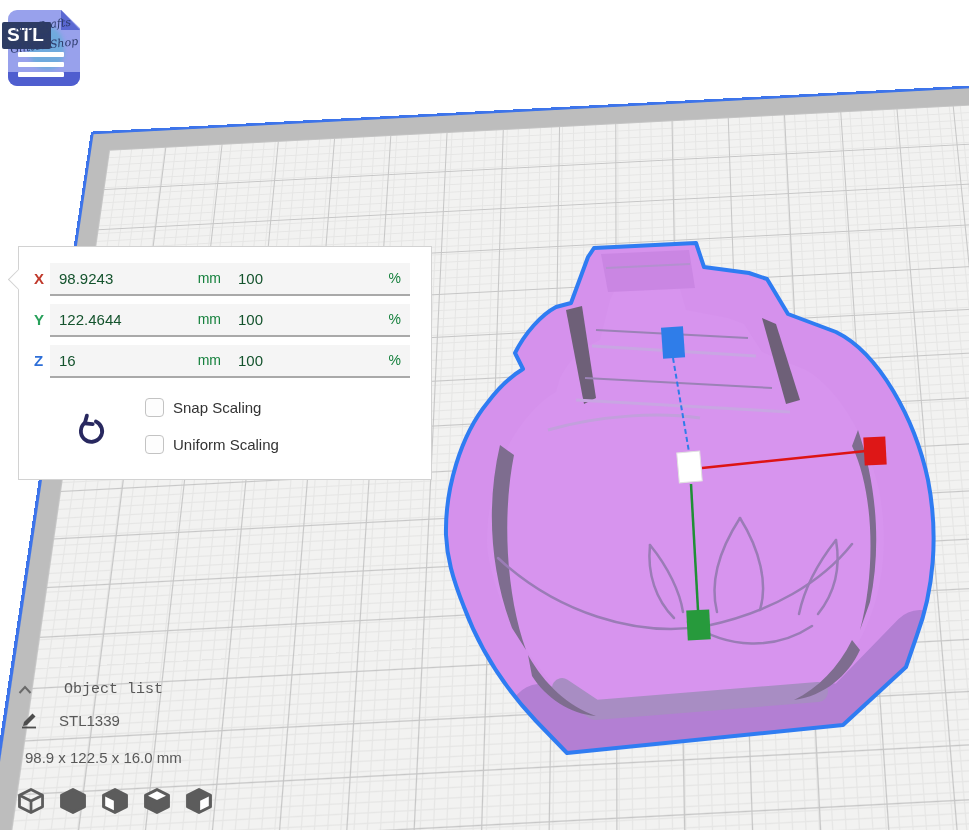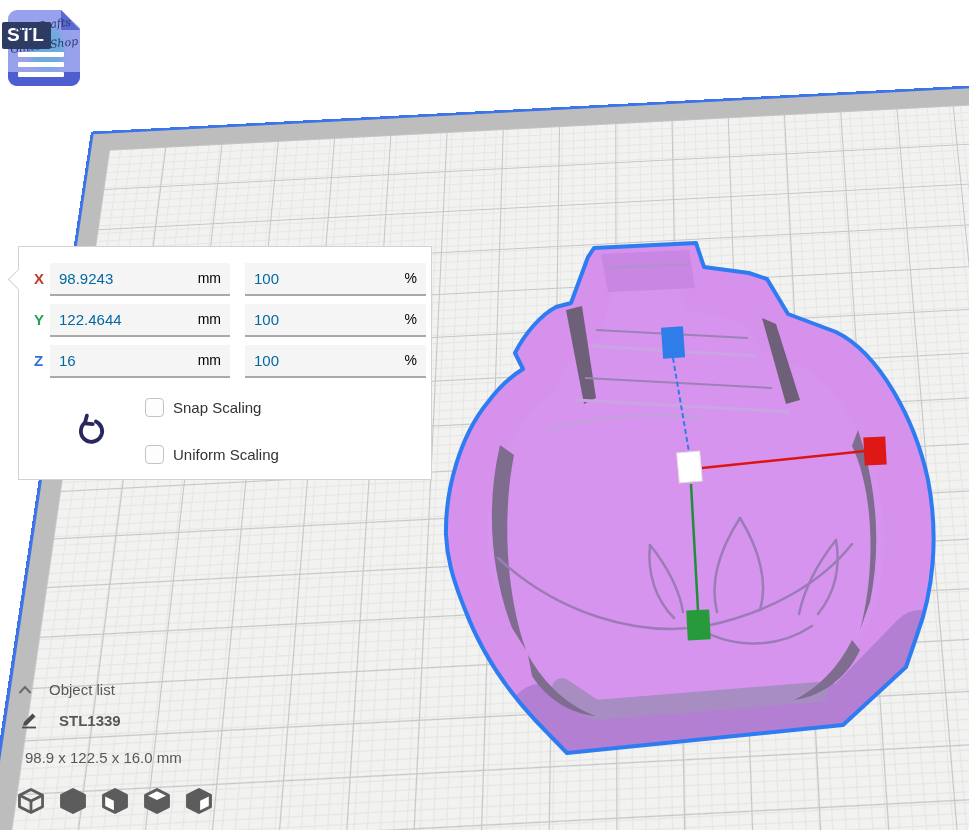--- a/index.html
+++ b/index.html
@@ -42,37 +42,37 @@
   
   .scale-panel{position:absolute;left:18px;top:246px;width:412px;height:232px;background:#ffffff;
        border:1px solid #d2d2d2;z-index:10;}
   .panel-notch{position:absolute;left:-8px;top:25px;width:14px;height:14px;background:#ffffff;
        border-left:1px solid #d2d2d2;border-bottom:1px solid #d2d2d2;transform:rotate(45deg);}
   .axis-row{position:absolute;left:0;width:100%;height:33px;}
   .axis-label{position:absolute;left:15px;top:7px;font-size:15px;font-weight:bold;}
   .field{position:absolute;top:0;height:33px;background:#f5f5f5;border:0;
        border-bottom:2px solid #a9a9a9;box-sizing:border-box;}
   .field input{width:100%;height:100%;border:0;background:transparent;outline:none;
-       font-family:"Liberation Sans",sans-serif;font-size:15px;color:#0369a1;padding:0 30px 0 9px;
+       font-family:"Liberation Sans",sans-serif;font-size:15px;color:#14532d;padding:0 30px 0 9px;
        box-sizing:border-box;}
-  .unit{position:absolute;right:9px;top:7px;font-size:14px;color:#000000;pointer-events:none;}
-  .f1{left:31px;width:180px;} .f2{left:226px;width:181px;}
+  .unit{position:absolute;right:9px;top:7px;font-size:14px;color:#15803d;pointer-events:none;}
+  .f1{left:31px;width:180px;} .f2{left:210px;width:181px;}
   .reset-btn{position:absolute;left:48px;top:162px;width:44px;height:44px;background:transparent;
        border:0;cursor:pointer;padding:0;}
   .cb-row{position:absolute;left:114px;height:20px;display:flex;align-items:center;padding-left:12px;}
   .checkbox{width:19px;height:19px;background:#fdfdfd;border:1px solid #c3c3c3;border-radius:4px;
        box-sizing:border-box;}
   .cb-label{margin-left:9px;font-size:15px;color:#333333;}
 
   
   .objlist-toggle{position:absolute;left:18px;top:681px;display:flex;align-items:center;
        color:#585858;font-size:15px;z-index:6;cursor:pointer;}
-  .objlist-toggle .lbl{margin-left:17px;}
+  .objlist-toggle .lbl{margin-left:32px;font-family:Liberation Mono, monospace;}
   .obj-item{position:absolute;left:20px;top:711px;display:flex;align-items:center;
-       color:#585858;font-size:15px;z-index:6;font-weight:bold;}
+       color:#585858;font-size:15px;z-index:6;}
   .obj-item .nm{margin-left:20px;}
   .dims{position:absolute;left:14px;top:749px;color:#585858;font-size:15px;z-index:6;margin-left:11px;}
   .view-toolbar{position:absolute;left:16px;top:786px;display:flex;gap:12px;z-index:6;}
   .view-btn{width:30px;height:30px;background:transparent;border:0;padding:0;cursor:pointer;}
 </style>
 </head>
 <body>
 
 <div class="viewport">
   <div class="plate">
@@ -220,21 +220,21 @@
     <svg width="34" height="34" viewBox="0 0 32 32">
       <path d="M 12.5 9 A 10 10 0 1 0 22.5 8" fill="none" stroke="#28285f" stroke-width="3.6" stroke-linecap="round"></path>
       <path d="M 14 2.5 L 12 9.8 L 19.5 10.5" fill="none" stroke="#28285f" stroke-width="3.6" stroke-linecap="round" stroke-linejoin="round"></path>
     </svg>
   </button>
 
   <div class="cb-row" style="top:150px;">
     <div class="checkbox"></div>
     <span class="cb-label">Snap Scaling</span>
   </div>
-  <div class="cb-row" style="top:197px;text-align:right;">
+  <div class="cb-row" style="top:187px;text-align:right;">
     <div class="checkbox"></div>
     <span class="cb-label">Uniform Scaling</span>
   </div>
 </div>
 
 <div class="objlist-toggle">
   <svg width="14" height="10" viewBox="0 0 14 10">
     <polyline points="1.5,8 7,2 12.5,8" fill="none" stroke="#6a6a6a" stroke-width="2"></polyline>
   </svg>
   <span class="lbl">Object list</span>

